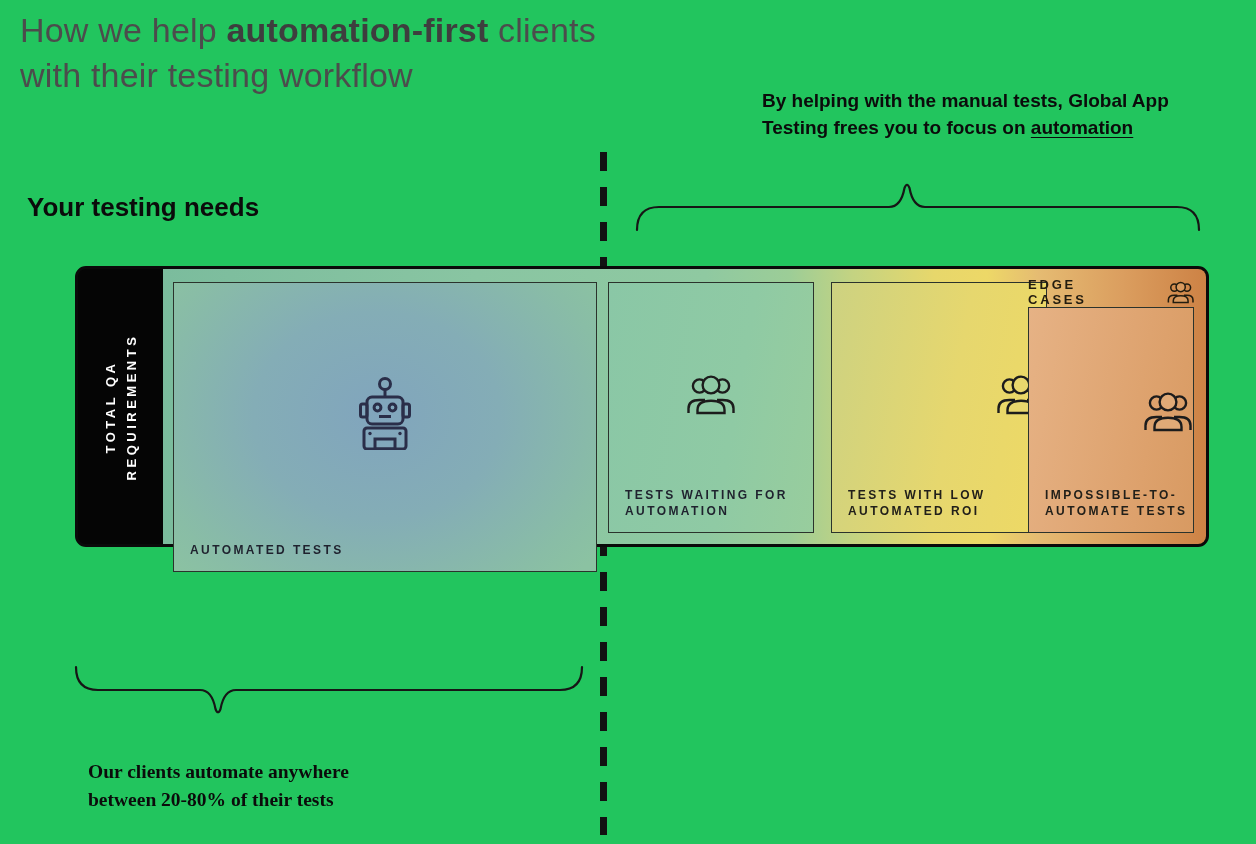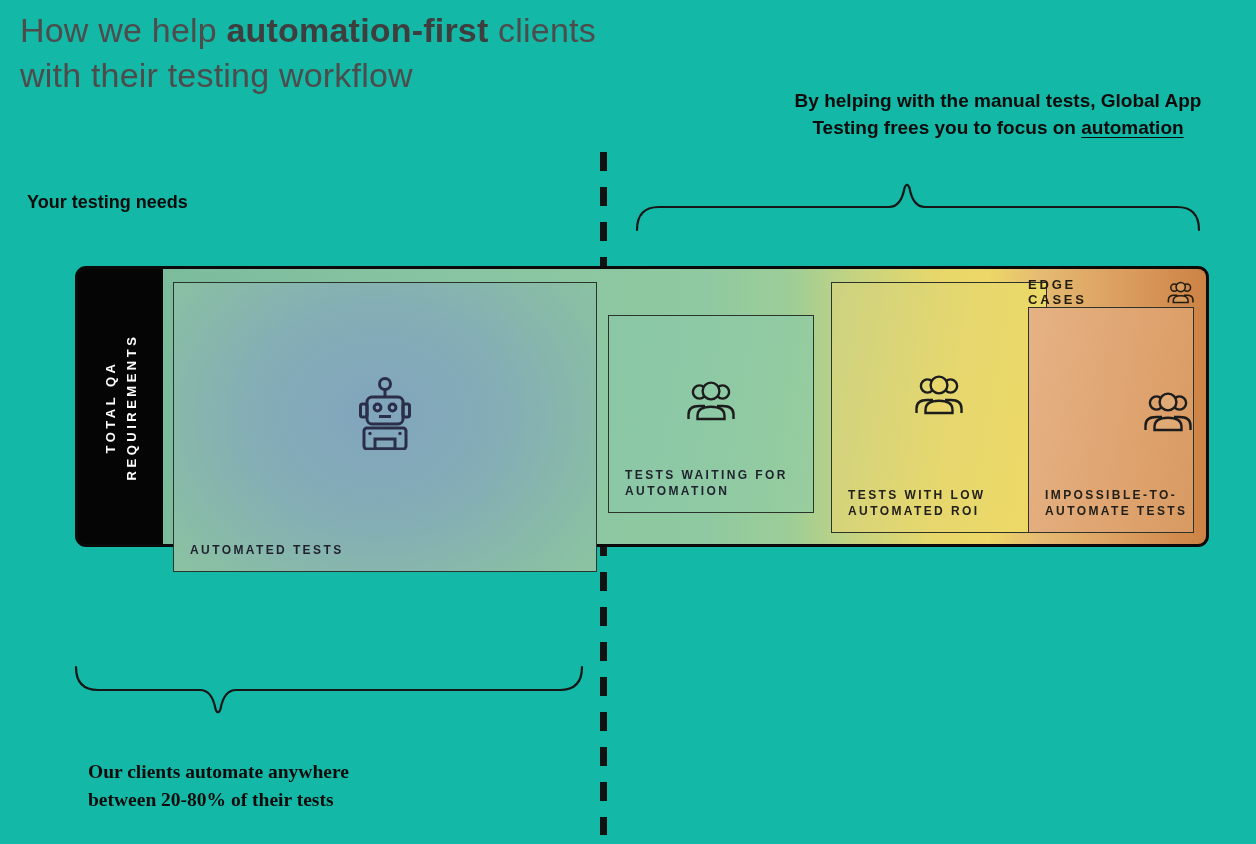--- a/index.html
+++ b/index.html
@@ -1,30 +1,30 @@
 <!DOCTYPE html>
 <html><head>
 <meta charset="utf-8">
 <style>
   html,body{margin:0;padding:0;background:#ffffff;}
   body{font-family:"Liberation Sans","DejaVu Sans",sans-serif;}
-  .stage{position:relative;width:1256px;height:844px;background:#14b8a6;overflow:hidden;}
+  .stage{position:relative;width:1256px;height:844px;background:#22c55e;overflow:hidden;}
 
   
   .title{position:absolute;left:20px;top:8px;font-size:34px;line-height:45px;
          color:#4c4c4c;font-weight:400;letter-spacing:.2px;}
   .title b{font-weight:700;color:#3e3e3e;}
 
   
   .right-note{position:absolute;left:762px;top:87px;width:472px;font-size:19px;
-              line-height:27px;font-weight:700;color:#0b0b0b;text-align:center;}
+              line-height:27px;font-weight:700;color:#0b0b0b;}
   .right-note .ul{text-decoration:underline;text-underline-offset:3px;}
 
   
-  .left-heading{position:absolute;left:27px;top:192px;font-size:18px;font-weight:700;color:#0b0b0b;}
+  .left-heading{position:absolute;left:27px;top:192px;font-size:26px;font-weight:700;color:#0b0b0b;}
 
   
   .dashed-line{position:absolute;left:600px;top:152px;width:7px;height:683px;z-index:1;
     background:repeating-linear-gradient(to bottom,#121212 0 19px,transparent 19px 35px);}
 
   
   .brace{position:absolute;z-index:2;}
   .brace path{fill:none;stroke:#161616;stroke-width:2.2;stroke-linecap:round;}
 
   
@@ -37,24 +37,24 @@
               letter-spacing:3.5px;text-align:center;white-space:nowrap;}
   .bar-gradient{position:absolute;left:85px;top:0;width:1043px;height:275px;
     border-radius:0 8px 8px 0;
     background:linear-gradient(90deg,#7bbc9d 0%,#89c5a2 30%,#8fc9a1 52%,#9ccd97 60%,
       #c3d382 66%,#e7d76b 74%,#edd867 79%,#e5bb72 84%,#db9e5f 92%,#cd8245 100%);}
 
   .section{position:absolute;box-sizing:border-box;border:1.6px solid #2b332c;
            display:flex;align-items:center;justify-content:center;}
   .sec-1{left:10px;top:13px;width:424px;height:290px;
     background:radial-gradient(ellipse 65% 80% at 48% 46%,#81a5bd 0%,#84adb6 45%,#89bda6 85%,#8bc2a2 100%);}
-  .sec-2{left:445px;top:13px;width:206px;height:198px;
-    background:linear-gradient(100deg,#8ac7a6 0%,#8fcaa4 60%,#98cd9d 100%);margin-top:33px;}
+  .sec-2{left:445px;top:13px;width:206px;height:251px;
+    background:linear-gradient(100deg,#8ac7a6 0%,#8fcaa4 60%,#98cd9d 100%);}
   .sec-3{left:668px;top:13px;width:216px;height:251px;
-    background:linear-gradient(100deg,#cdd281 0%,#e6d76e 55%,#eed964 100%);}
+    background:linear-gradient(100deg,#cdd281 0%,#e6d76e 55%,#eed964 100%);justify-content:flex-end;}
   .sec-4{left:865px;top:38px;width:166px;height:226px;
     background:linear-gradient(100deg,#e6b285 0%,#dda16c 70%,#d89a62 100%);justify-content:flex-end;}
 
   .sec-label{position:absolute;left:16px;bottom:13px;font-size:12px;font-weight:700;
              letter-spacing:2.4px;line-height:16px;color:#1f222e;}
   .sec-3 .sec-label,.sec-4 .sec-label{color:#22201a;}
   .sec-icon{margin-bottom:28px;}
   .sec-4 .sec-icon{margin-bottom:18px;}
 
   .edge-row{position:absolute;left:865px;top:10px;width:166px;height:26px;

